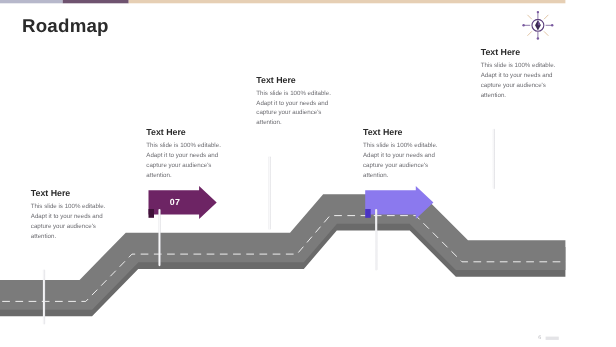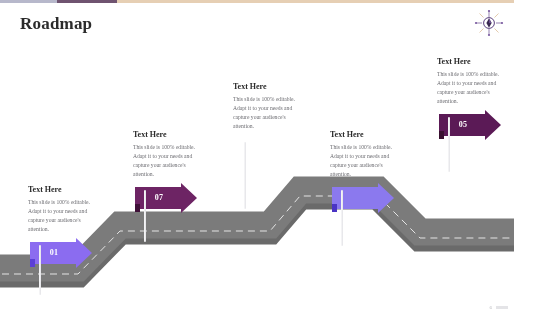--- a/index.html
+++ b/index.html
@@ -6,21 +6,21 @@
     margin: 0;
     padding: 0;
     background: #ffffff;
   }
   #slide {
     position: relative;
     width: 514px;
     height: 315px;
     background: #ffffff;
     overflow: hidden;
-    font-family: Liberation Serif, serif;
+    font-family: Liberation Sans, sans-serif;
   }
 
   
   .topbar {
     position: absolute;
     top: 0; left: 0;
     width: 560px;
     height: 3px;
     display: flex;
   }
@@ -54,21 +54,20 @@
     position: absolute;
     left: 0; top: 0;
     width: 560px;
     height: 315px;
     pointer-events: none;
   }
 
   
   .milestone {
     position: absolute;
-    margin-top: 14px;
   }
   .ms-head {
     font-size: 8px;
     font-weight: bold;
     color: #2b2b2b;
     margin: 0 0 3px 0;
     line-height: 1.1;
   }
   .ms-body {
     font-size: 5.6px;
@@ -185,27 +184,20 @@
              L 270 225
              L 300 190
              L 378 190
              L 420 232
              L 570 232" fill="none" stroke="#f0f0f0" stroke-width="0.9" stroke-dasharray="7 5" stroke-linejoin="miter" transform="translate(0,6)"></path>
   </svg>
 
   <div class="milestone" style="left:28px; top:172px;">
     <p class="ms-head">Text Here</p>
     <p class="ms-body">This slide is 100% editable. Adapt it to your needs and capture your audience's attention.</p>
-    <div class="flag">
-      <svg width="66" height="26" viewBox="0 0 66 26">
-        <path d="M2 1 L48 1 L48 -3 L64 12 L48 27 L48 23 L2 23 Z" fill="#8b6cf0"></path>
-        <path d="M2 18 L7 18 L7 26 L2 26 Z" fill="#5b3fd6"></path>
-      </svg>
-      <div class="ms-num flag-num">01</div>
-    </div>
   </div>
   <div class="pole" style="left:39px; top:245px; height:50px;"></div>
 
   <div class="milestone" style="left:133px; top:117px;">
     <p class="ms-head">Text Here</p>
     <p class="ms-body">This slide is 100% editable. Adapt it to your needs and capture your audience's attention.</p>
     <div class="flag">
       <svg width="66" height="26" viewBox="0 0 66 26">
         <path d="M2 1 L48 1 L48 -3 L64 12 L48 27 L48 23 L2 23 Z" fill="#6d2464"></path>
         <path d="M2 18 L7 18 L7 26 L2 26 Z" fill="#3f1038"></path>
@@ -229,26 +221,19 @@
         <path d="M2 1 L48 1 L48 -3 L64 12 L48 27 L48 23 L2 23 Z" fill="#8b79ee"></path>
         <path d="M2 18 L7 18 L7 26 L2 26 Z" fill="#4a34c4"></path>
       </svg>
     </div>
   </div>
   <div class="pole" style="left:341px; top:190px; height:56px;"></div>
 
   <div class="milestone" style="left:437px; top:44px;">
     <p class="ms-head">Text Here</p>
     <p class="ms-body">This slide is 100% editable. Adapt it to your needs and capture your audience's attention.</p>
-    <div class="flag">
-      <svg width="66" height="26" viewBox="0 0 66 26">
-        <path d="M2 1 L48 1 L48 -3 L64 12 L48 27 L48 23 L2 23 Z" fill="#5b1a56"></path>
-        <path d="M2 18 L7 18 L7 26 L2 26 Z" fill="#38102f"></path>
-      </svg>
-      <div class="ms-num flag-num">05</div>
-    </div>
   </div>
   <div class="pole" style="left:448px; top:117px; height:55px;"></div>
 
   <div class="pagenum">6</div>
   <div class="footbar"></div>
 
 </div>
 
 </body></html>

